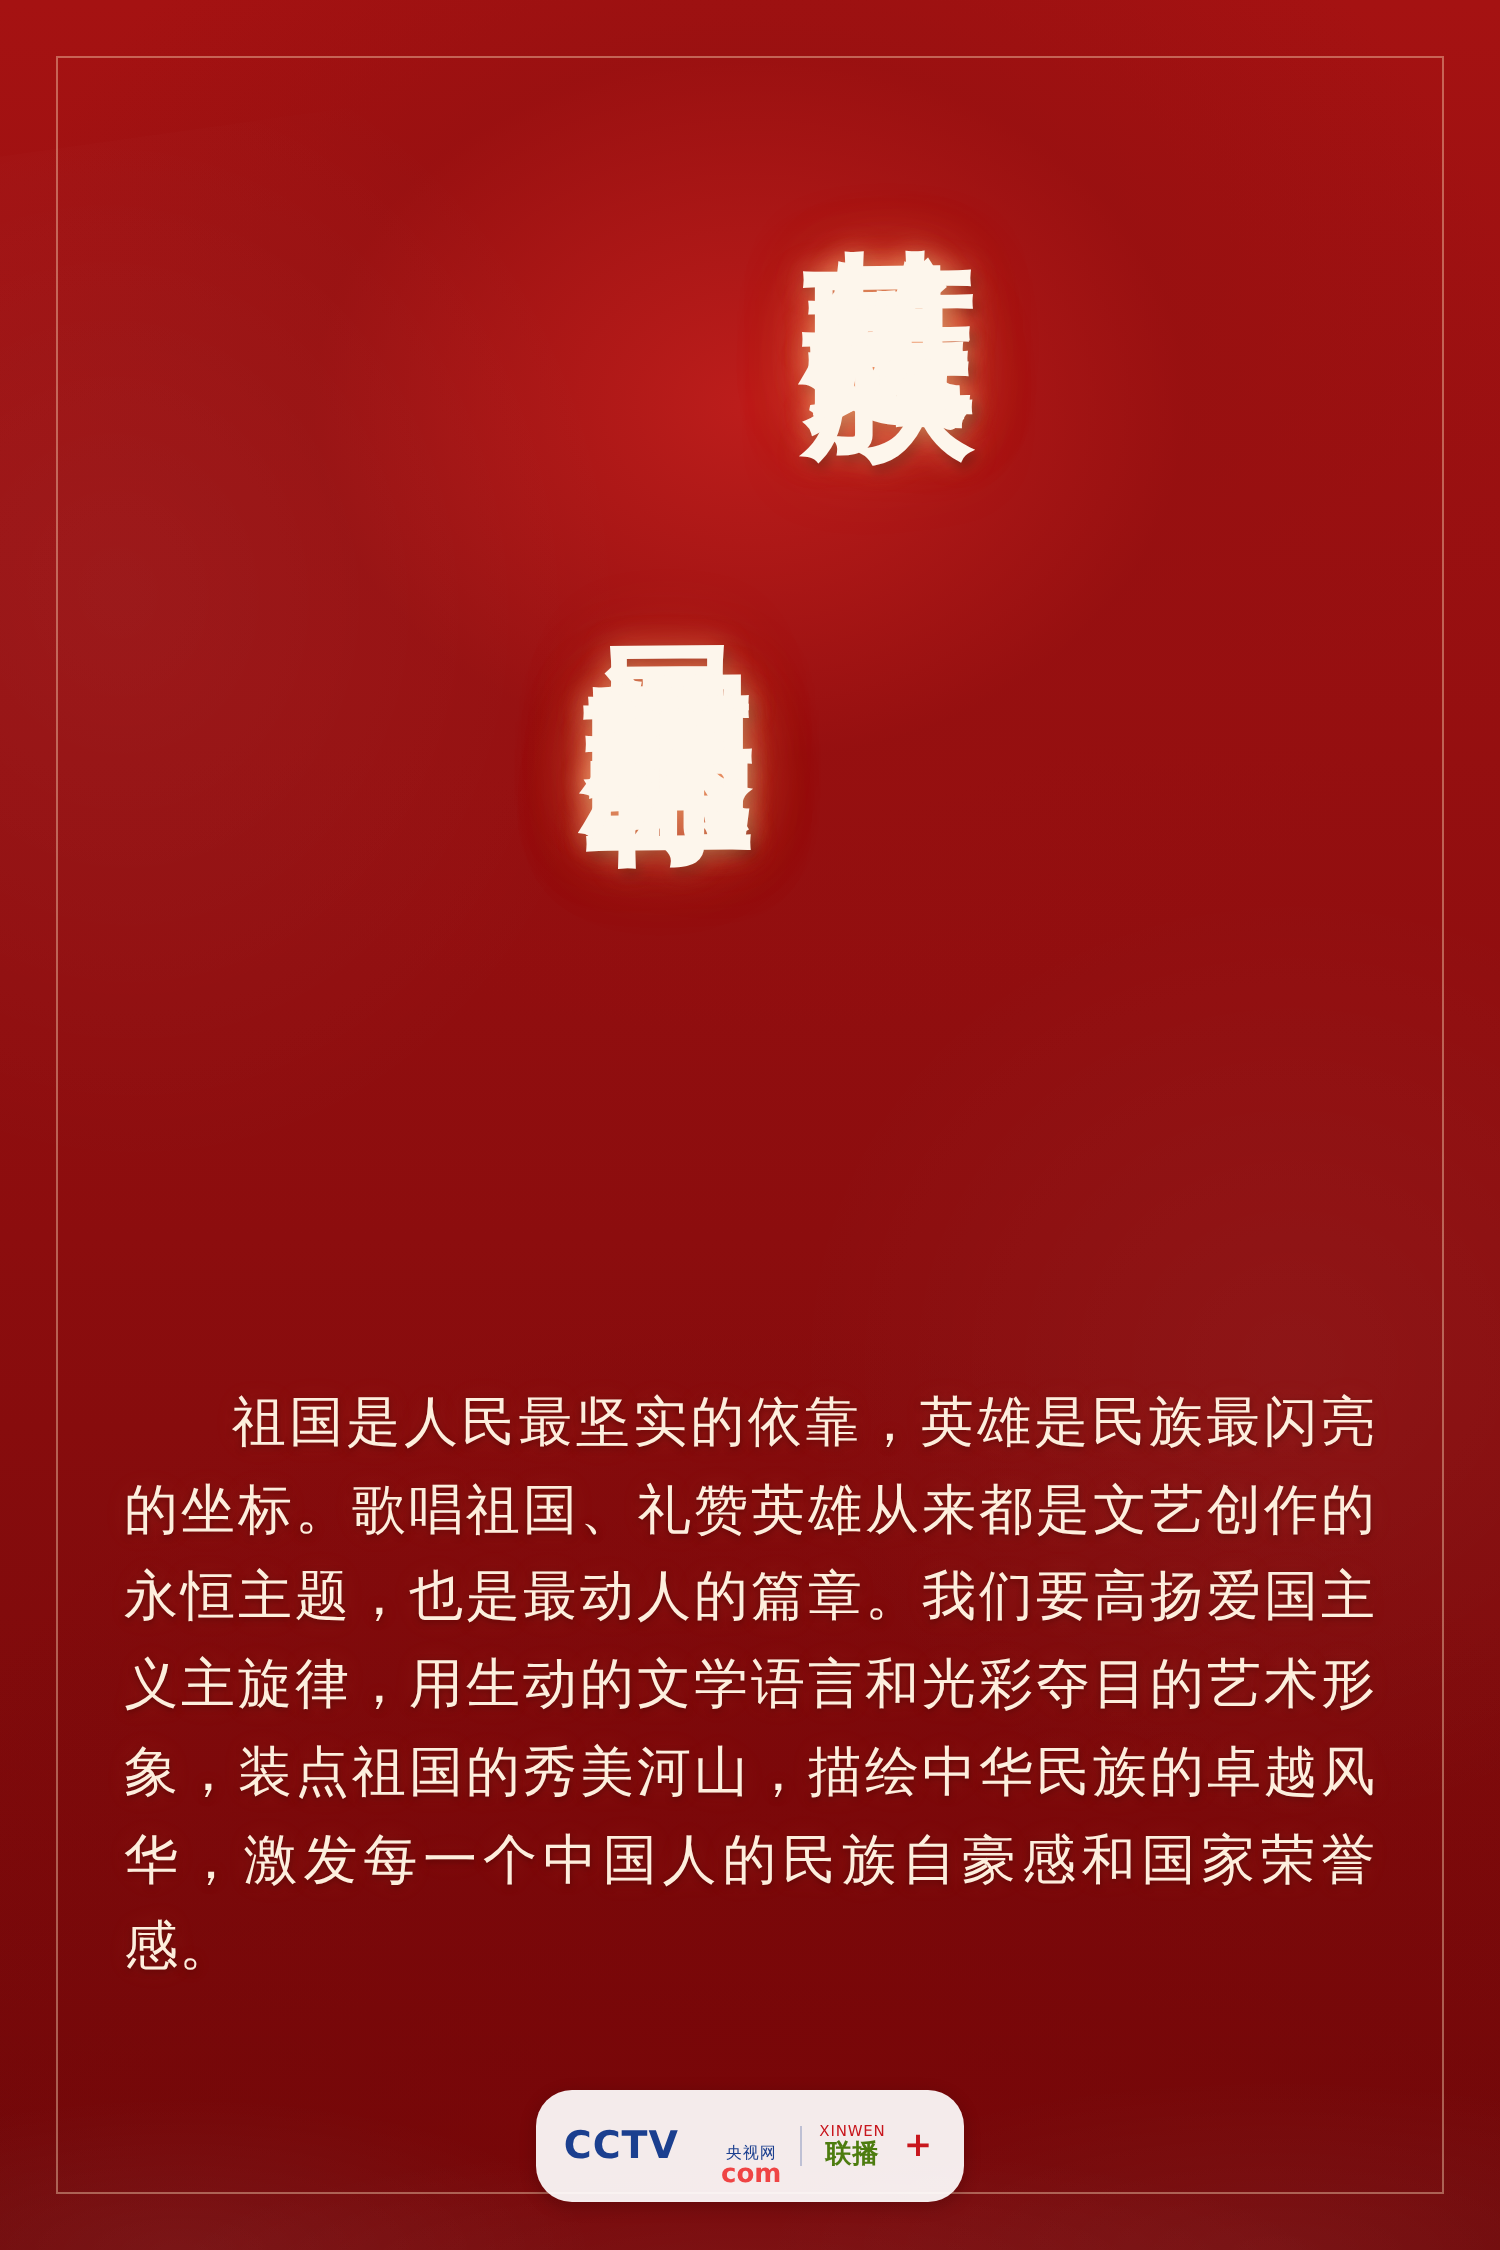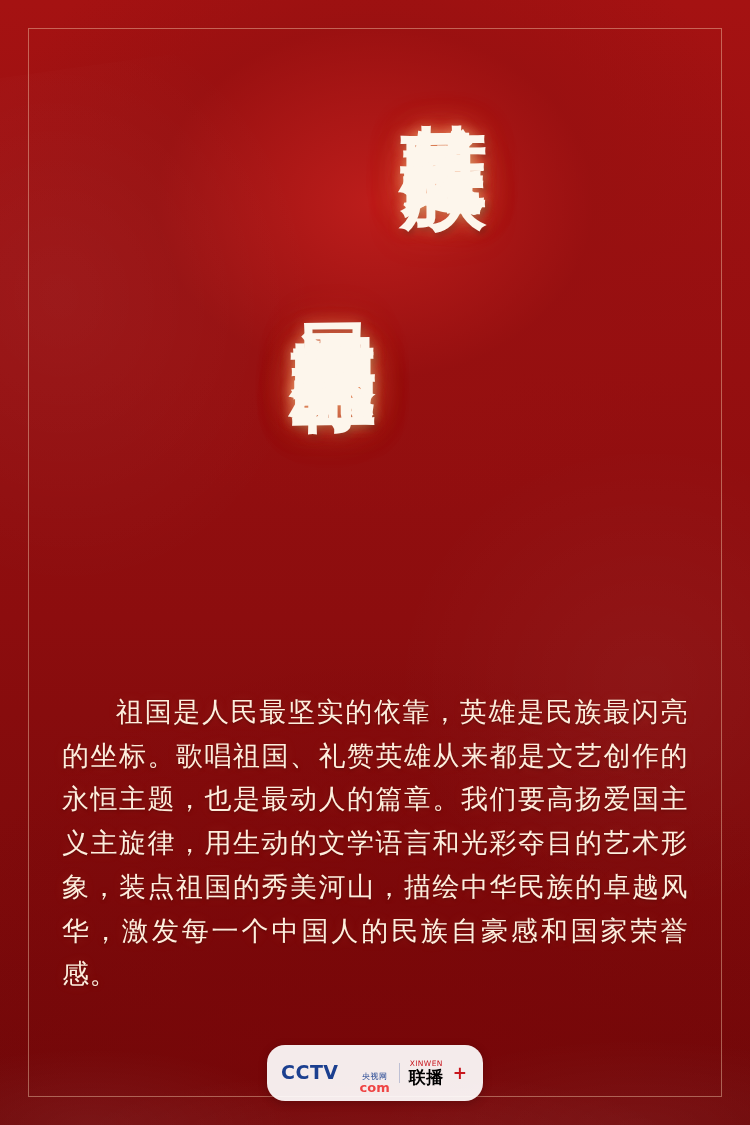--- a/index.html
+++ b/index.html
@@ -186,22 +186,22 @@
   }
   .lianbo-top {
     font-family: "DejaVu Sans", "Liberation Sans", sans-serif;
     font-size: 7.5px;
     color: #c8161d;
     letter-spacing: 0.4px;
   }
   .lianbo-main {
     font-family: "DejaVu Sans", "Liberation Sans", sans-serif;
     font-weight: bold;
-    font-size: 17px;
-    color: #000000;
+    font-size: 13px;
+    color: #4d7c0f;
     letter-spacing: 0.5px;
   }
   .lianbo-plus {
     color: #c8161d;
     font-weight: bold;
     font-size: 17px;
     font-family: "DejaVu Sans", "Liberation Sans", sans-serif;
   }
 </style>
 </head>

